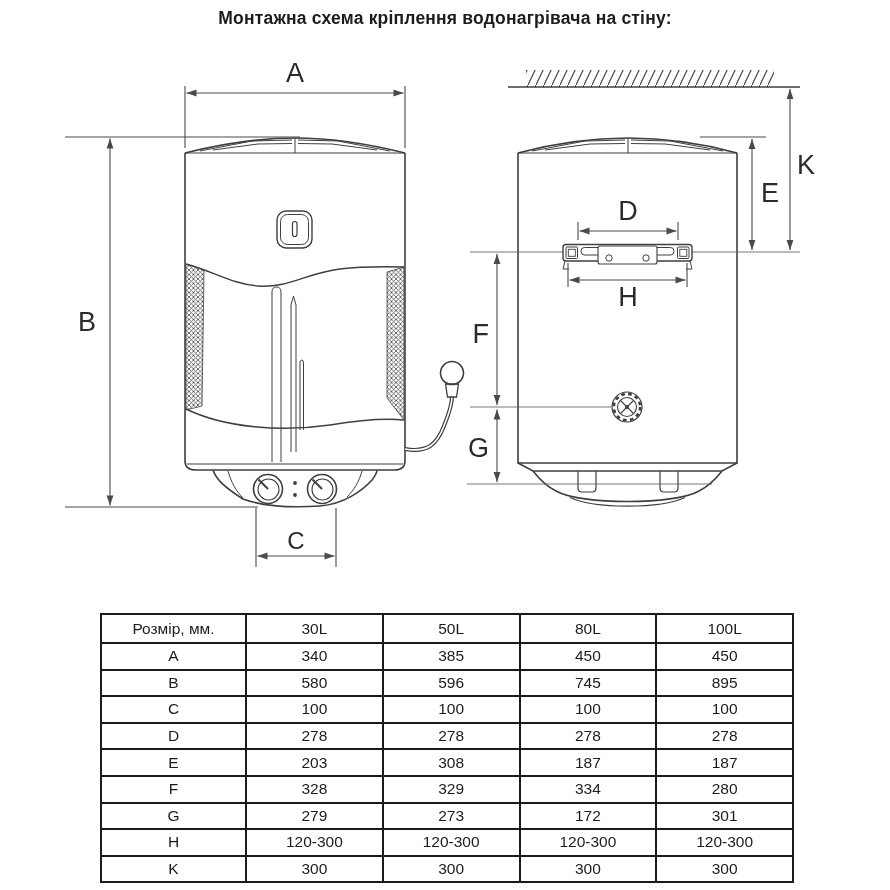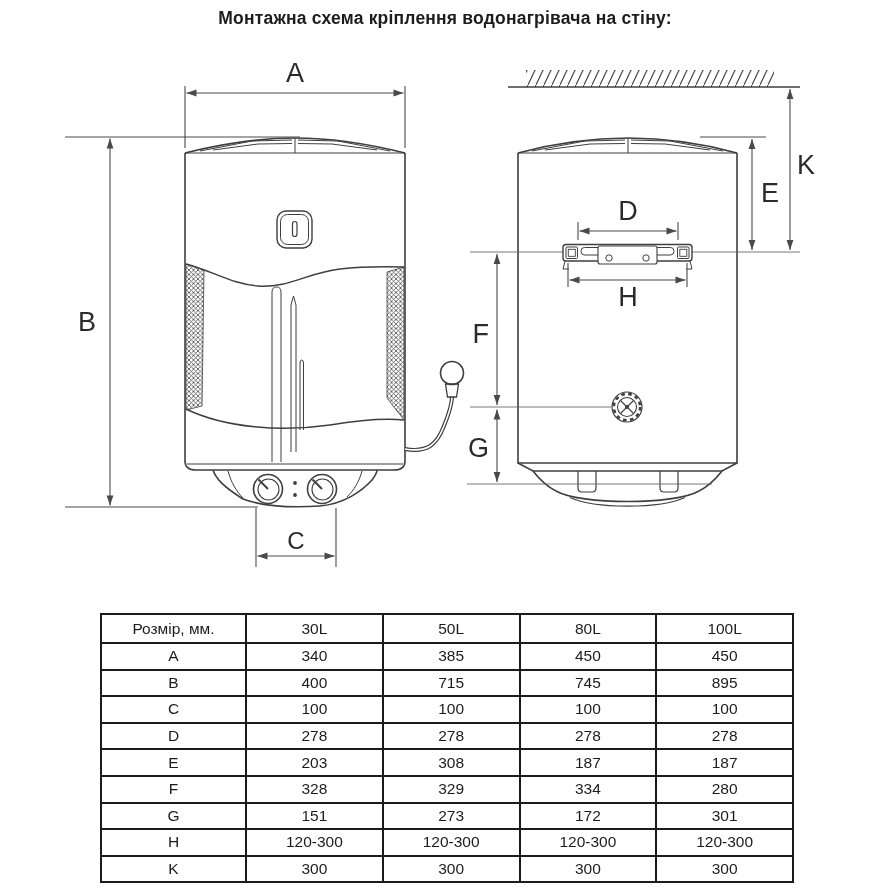--- a/index.html
+++ b/index.html
@@ -234,22 +234,22 @@
     <tbody>
         <tr>
           <td>A</td>
           <td>340</td>
           <td>385</td>
           <td>450</td>
           <td>450</td>
         </tr>
         <tr>
           <td>B</td>
-          <td>400</td>
-          <td>715</td>
+          <td>580</td>
+          <td>596</td>
           <td>745</td>
           <td>895</td>
         </tr>
         <tr>
           <td>C</td>
           <td>100</td>
           <td>100</td>
           <td>100</td>
           <td>100</td>
         </tr>
@@ -269,21 +269,21 @@
         </tr>
         <tr>
           <td>F</td>
           <td>328</td>
           <td>329</td>
           <td>334</td>
           <td>280</td>
         </tr>
         <tr>
           <td>G</td>
-          <td>151</td>
+          <td>279</td>
           <td>273</td>
           <td>172</td>
           <td>301</td>
         </tr>
         <tr>
           <td>H</td>
           <td>120-300</td>
           <td>120-300</td>
           <td>120-300</td>
           <td>120-300</td>

